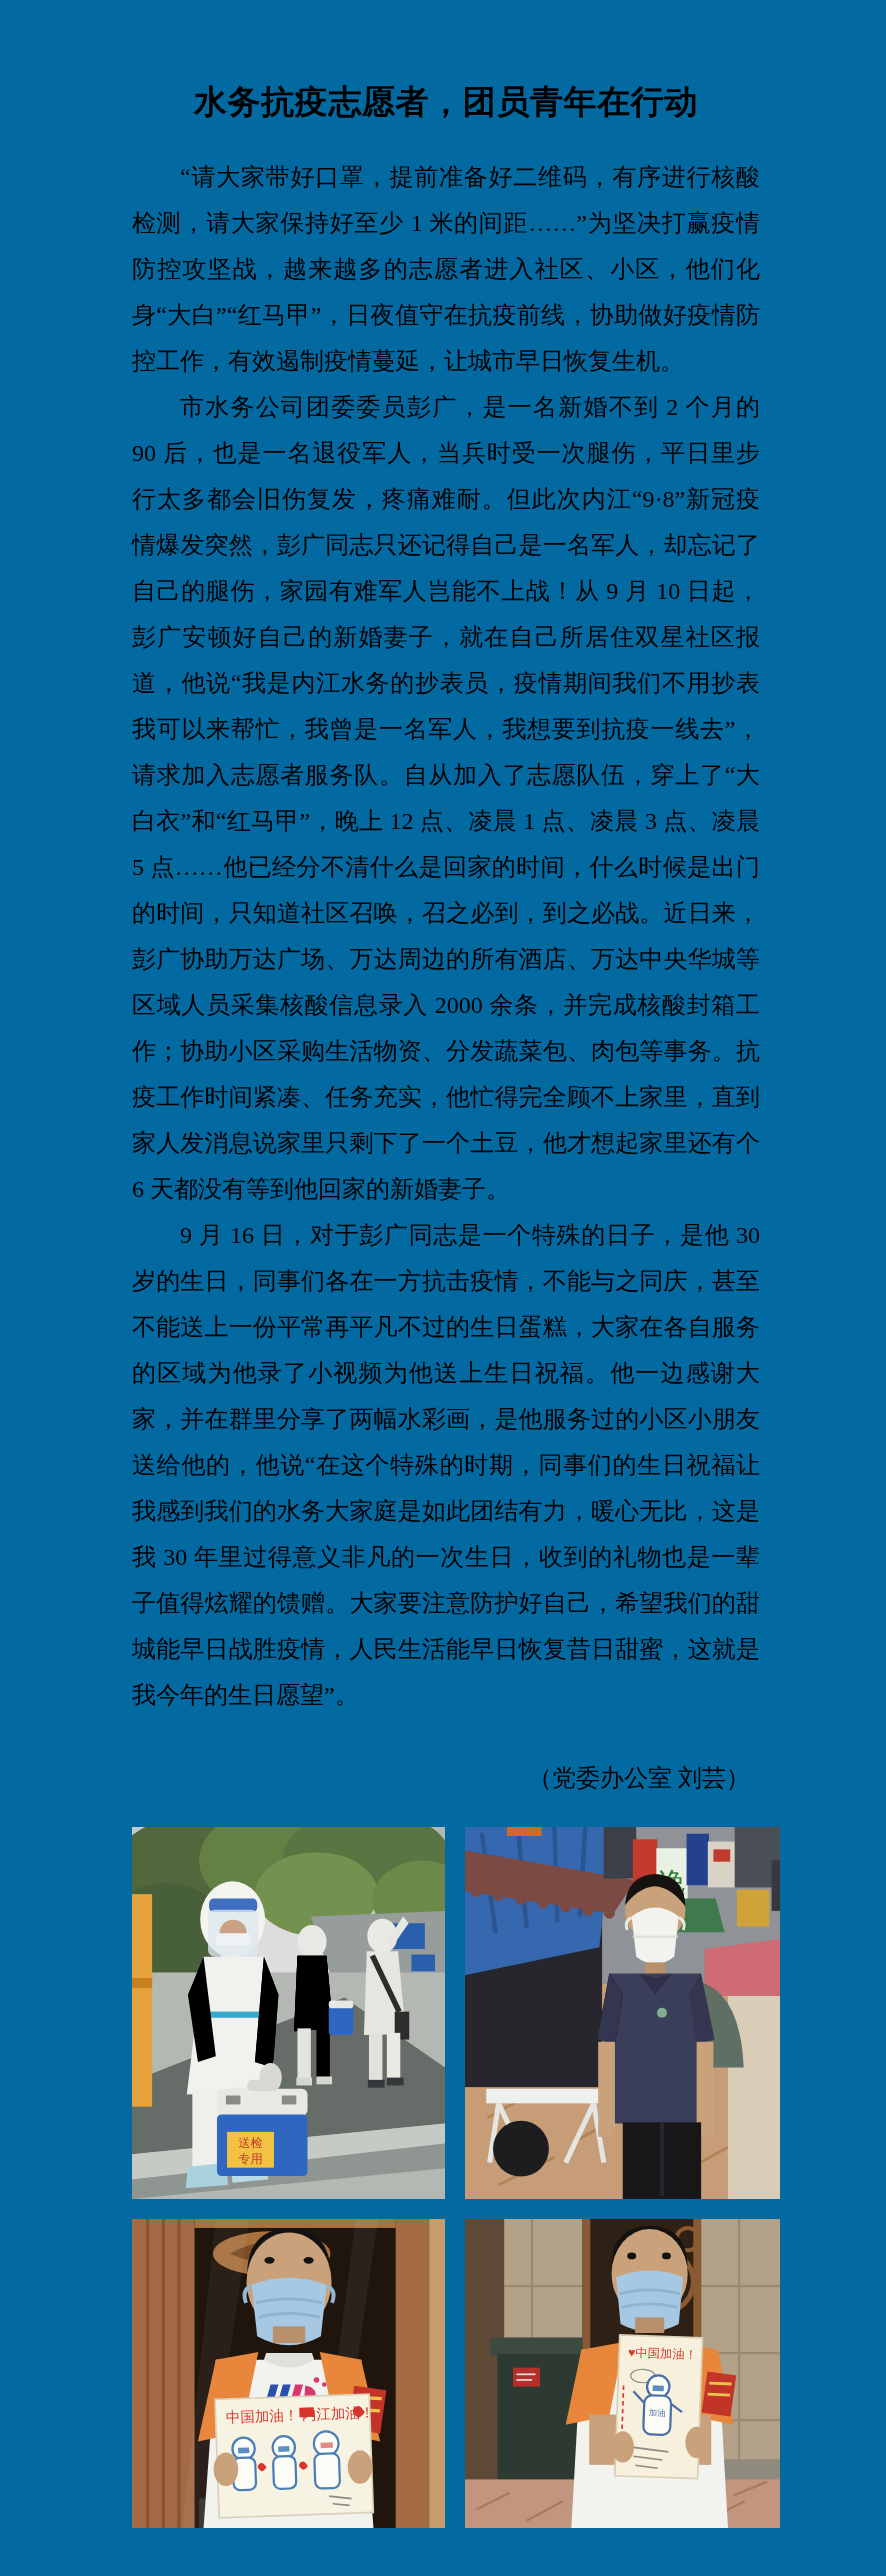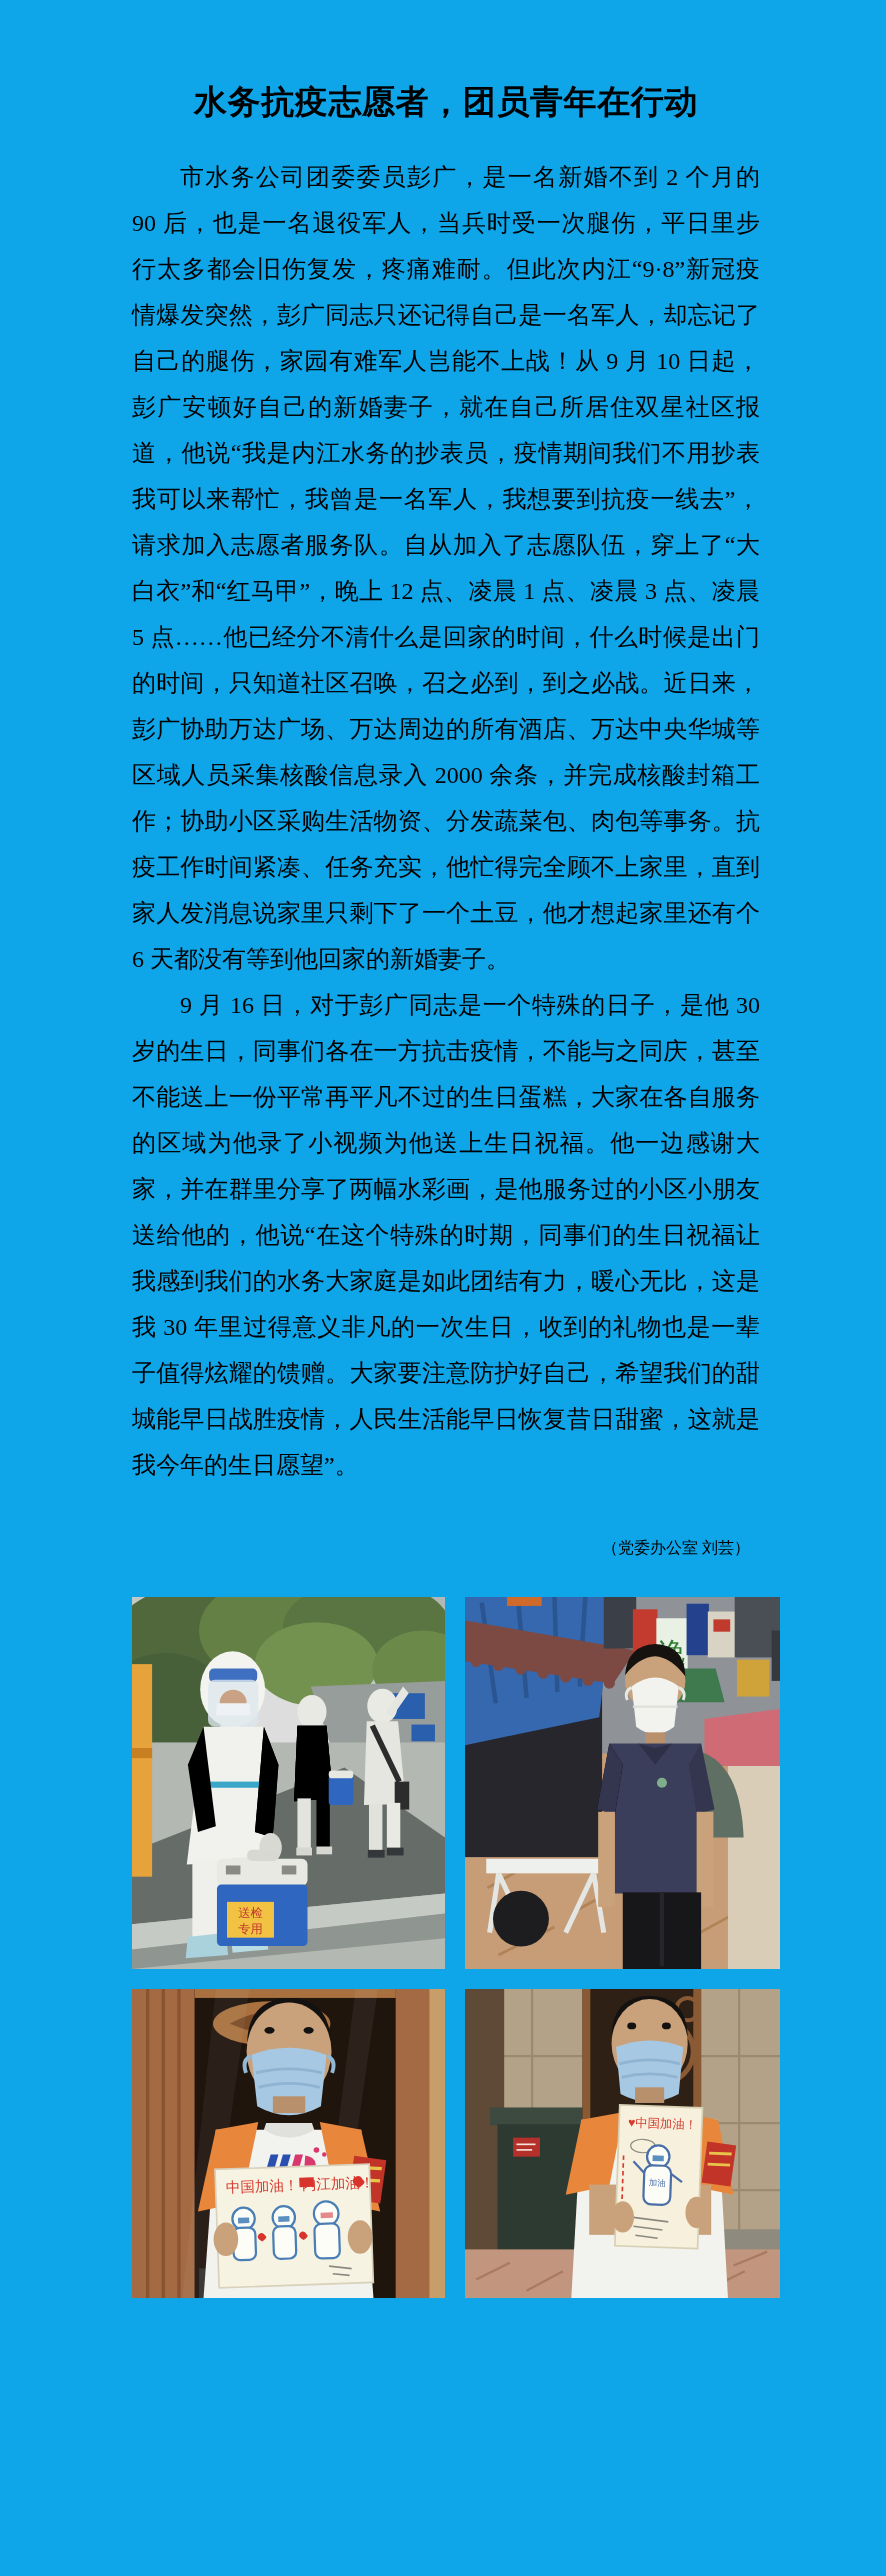--- a/index.html
+++ b/index.html
@@ -1,20 +1,20 @@
 <!DOCTYPE html>
 <html style="font-size:9px"><head>
 <meta charset="utf-8">
 <style>
   html,body{margin:0;padding:0;background:#e9e9e9;}
   .page{
     position:relative;
     width:887px;height:2576px;
     margin:0 auto;
-    background:#0ea5e9;
+    background:#0369a1;
     font-family:"Liberation Serif","DejaVu Serif",serif;
     color:#000;
     overflow:hidden;
   }
   .content{
     position:absolute;
     left:132px;top:0;
     width:628px;
   }
   .title{
@@ -30,21 +30,21 @@
   }
   .body-text p{
     margin:0;
     font-size:24px;
     line-height:46px;
     text-align:justify;
     text-indent:48px;
   }
   .byline{
     margin-top:37px;
-    font-size:16px;
+    font-size:24px;
     line-height:46px;
     text-align:right;
     padding-right:10px;
   }
   .photo-grid{
     margin-top:26px;
     display:grid;
     grid-template-columns:313px 315px;
     grid-template-rows:372px 309px;
     column-gap:1.7px;
@@ -60,20 +60,21 @@
 </style>
 </head>
 <body>
 
 <div class="page">
   <div class="content">
 
     <div class="title">水务抗疫志愿者，团员青年在行动</div>
 
     <div class="body-text">
+      <p>“请大家带好口罩，提前准备好二维码，有序进行核酸检测，请大家保持好至少 1 米的间距……”为坚决打赢疫情防控攻坚战，越来越多的志愿者进入社区、小区，他们化身“大白”“红马甲”，日夜值守在抗疫前线，协助做好疫情防控工作，有效遏制疫情蔓延，让城市早日恢复生机。</p>
       <p>市水务公司团委委员彭广，是一名新婚不到 2 个月的 90 后，也是一名退役军人，当兵时受一次腿伤，平日里步行太多都会旧伤复发，疼痛难耐。但此次内江“9·8”新冠疫情爆发突然，彭广同志只还记得自己是一名军人，却忘记了自己的腿伤，家园有难军人岂能不上战！从 9 月 10 日起，彭广安顿好自己的新婚妻子，就在自己所居住双星社区报道，他说“我是内江水务的抄表员，疫情期间我们不用抄表我可以来帮忙，我曾是一名军人，我想要到抗疫一线去”，请求加入志愿者服务队。自从加入了志愿队伍，穿上了“大白衣”和“红马甲”，晚上 12 点、凌晨 1 点、凌晨 3 点、凌晨 5 点……他已经分不清什么是回家的时间，什么时候是出门的时间，只知道社区召唤，召之必到，到之必战。近日来，彭广协助万达广场、万达周边的所有酒店、万达中央华城等区域人员采集核酸信息录入 2000 余条，并完成核酸封箱工作；协助小区采购生活物资、分发蔬菜包、肉包等事务。抗疫工作时间紧凑、任务充实，他忙得完全顾不上家里，直到家人发消息说家里只剩下了一个土豆，他才想起家里还有个 6 天都没有等到他回家的新婚妻子。</p>
       <p>9 月 16 日，对于彭广同志是一个特殊的日子，是他 30 岁的生日，同事们各在一方抗击疫情，不能与之同庆，甚至不能送上一份平常再平凡不过的生日蛋糕，大家在各自服务的区域为他录了小视频为他送上生日祝福。他一边感谢大家，并在群里分享了两幅水彩画，是他服务过的小区小朋友送给他的，他说“在这个特殊的时期，同事们的生日祝福让我感到我们的水务大家庭是如此团结有力，暖心无比，这是我 30 年里过得意义非凡的一次生日，收到的礼物也是一辈子值得炫耀的馈赠。大家要注意防护好自己，希望我们的甜城能早日战胜疫情，人民生活能早日恢复昔日甜蜜，这就是我今年的生日愿望”。</p>
     </div>
 
     <div class="byline">（党委办公室 刘芸）</div>
 
     <div class="photo-grid">
 
       <div class="photo" aria-label="三名身穿白色防护服的志愿者在街头运送核酸样本转运箱">
         <svg viewBox="0 0 560 665" preserveAspectRatio="none">

